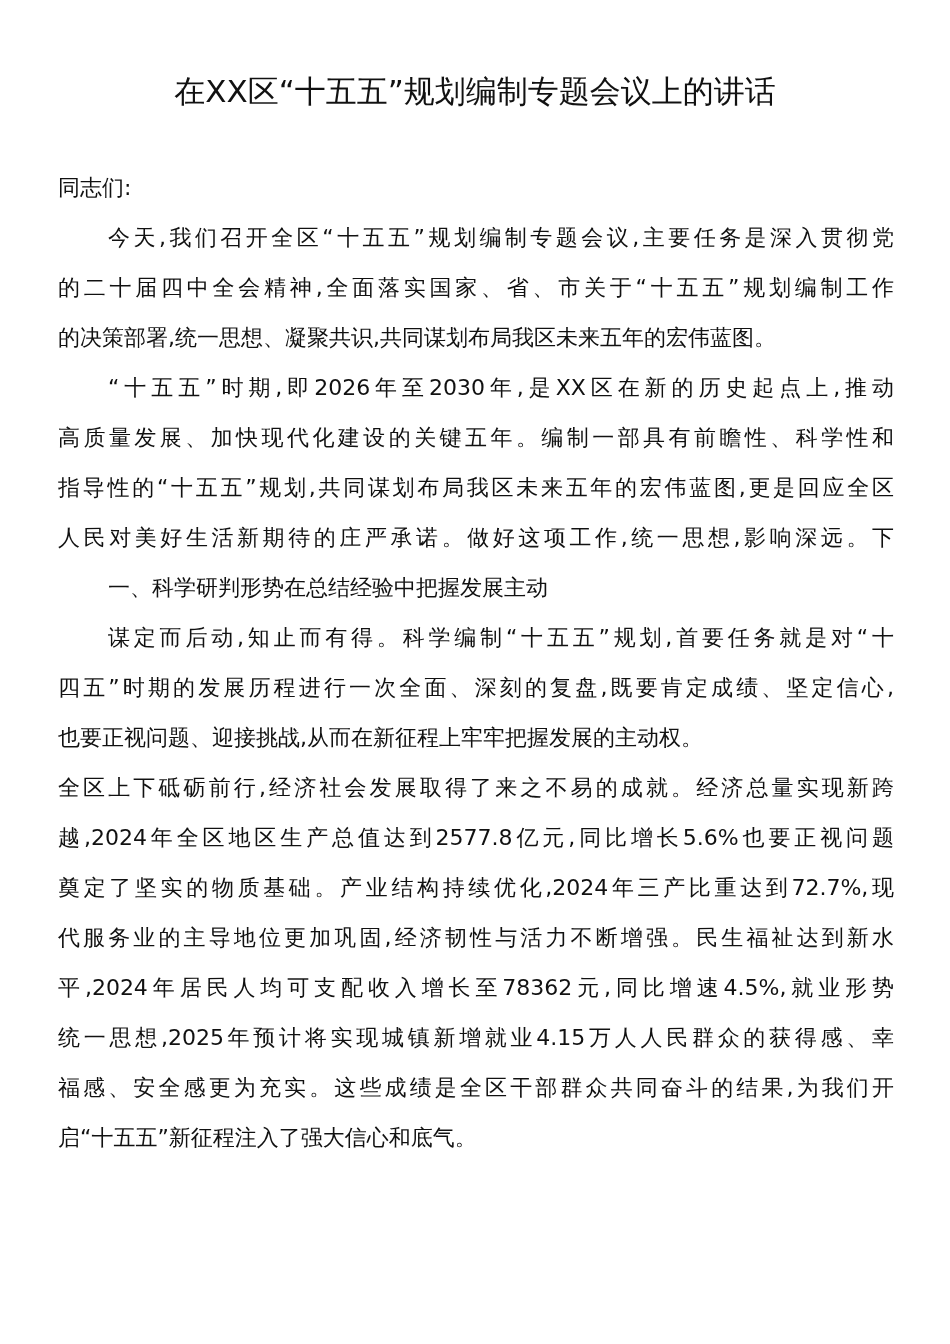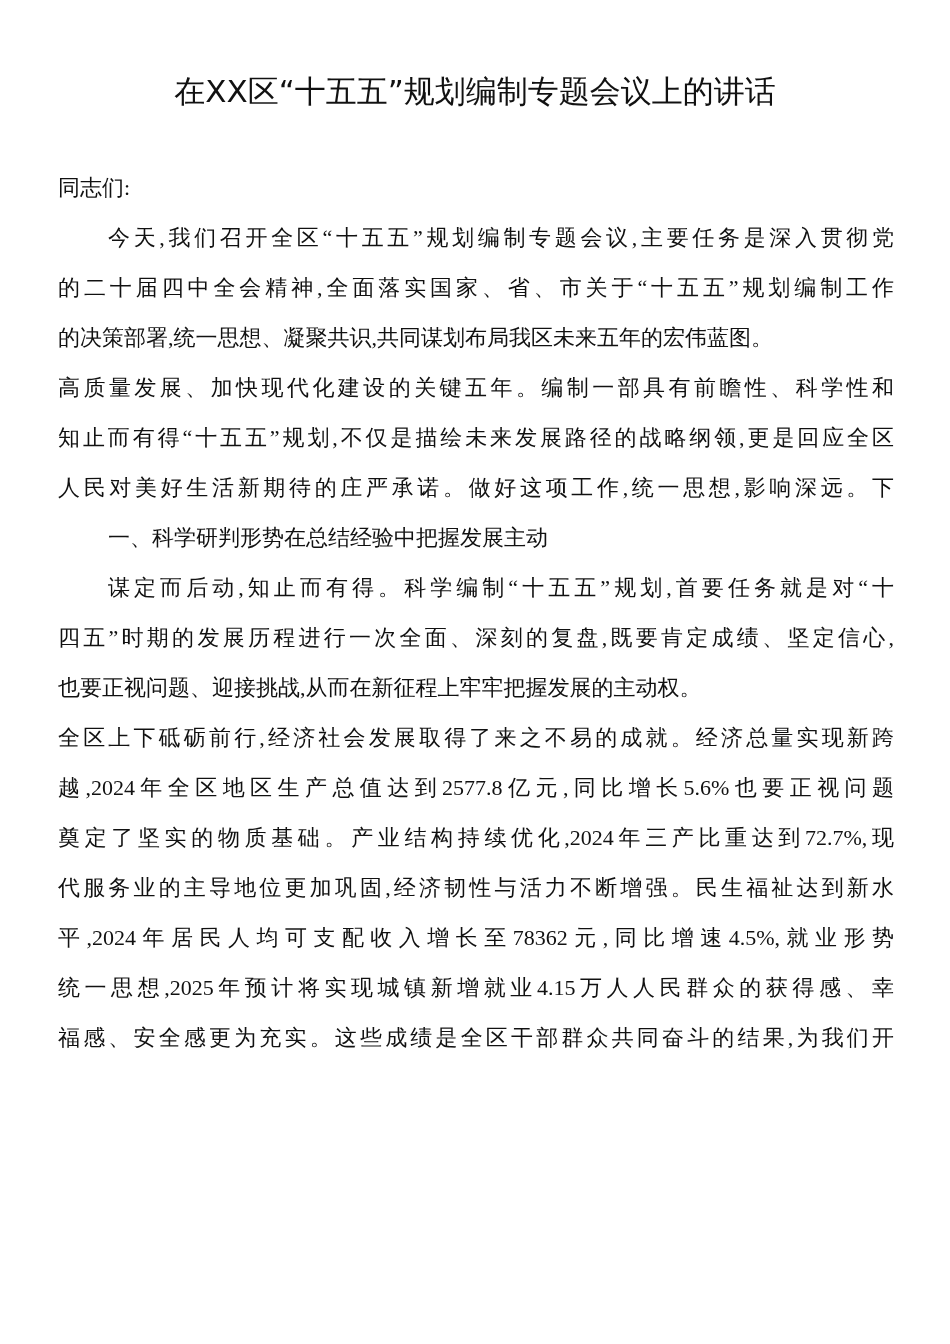--- a/index.html
+++ b/index.html
@@ -31,21 +31,20 @@
       line-height: 50px;
       letter-spacing: 0px;
       font-weight: normal;
       margin: 0;
     }
     .content {
       position: absolute;
       top: 163px;
       left: 58px;
       width: 836px;
-      font-family: Liberation Serif, serif;
     }
     .line {
       display: block;
       height: 50px;
       line-height: 50px;
       font-size: 22px;
       white-space: nowrap;
       text-align: justify;
       text-align-last: justify;
     }
@@ -71,22 +70,23 @@
   <div class="content">
     <span class="line salutation">同志们:</span>
 
     <div>
       <span class="line indent">今天,我们召开全区“十五五”规划编制专题会议,主要任务是深入贯彻党</span>
       <span class="line">的二十届四中全会精神,全面落实国家、省、市关于“十五五”规划编制工作</span>
       <span class="line last">的决策部署,统一思想、凝聚共识,共同谋划布局我区未来五年的宏伟蓝图。</span>
     </div>
 
     <div>
+      <span class="line indent">“十五五”时期,即2026年至2030年,是XX区在新的历史起点上,推动</span>
       <span class="line">高质量发展、加快现代化建设的关键五年。编制一部具有前瞻性、科学性和</span>
-      <span class="line">知止而有得“十五五”规划,不仅是描绘未来发展路径的战略纲领,更是回应全区</span>
+      <span class="line">指导性的“十五五”规划,共同谋划布局我区未来五年的宏伟蓝图,更是回应全区</span>
       <span class="line">人民对美好生活新期待的庄严承诺。做好这项工作,统一思想,影响深远。下</span>
     </div>
 
     <div>
       <span class="line indent heading">一、科学研判形势在总结经验中把握发展主动</span>
     </div>
 
     <div>
       <span class="line indent">谋定而后动,知止而有得。科学编制“十五五”规划,首要任务就是对“十</span>
       <span class="line">四五”时期的发展历程进行一次全面、深刻的复盘,既要肯定成绩、坚定信心,</span>
@@ -94,15 +94,16 @@
     </div>
 
     <div>
       <span class="line">全区上下砥砺前行,经济社会发展取得了来之不易的成就。经济总量实现新跨</span>
       <span class="line">越,2024年全区地区生产总值达到2577.8亿元,同比增长5.6%也要正视问题</span>
       <span class="line">奠定了坚实的物质基础。产业结构持续优化,2024年三产比重达到72.7%,现</span>
       <span class="line">代服务业的主导地位更加巩固,经济韧性与活力不断增强。民生福祉达到新水</span>
       <span class="line">平,2024年居民人均可支配收入增长至78362元,同比增速4.5%,就业形势</span>
       <span class="line">统一思想,2025年预计将实现城镇新增就业4.15万人人民群众的获得感、幸</span>
       <span class="line">福感、安全感更为充实。这些成绩是全区干部群众共同奋斗的结果,为我们开</span>
+      <span class="line last">启“十五五”新征程注入了强大信心和底气。</span>
     </div>
   </div>
 </div>
 
 </body></html>

